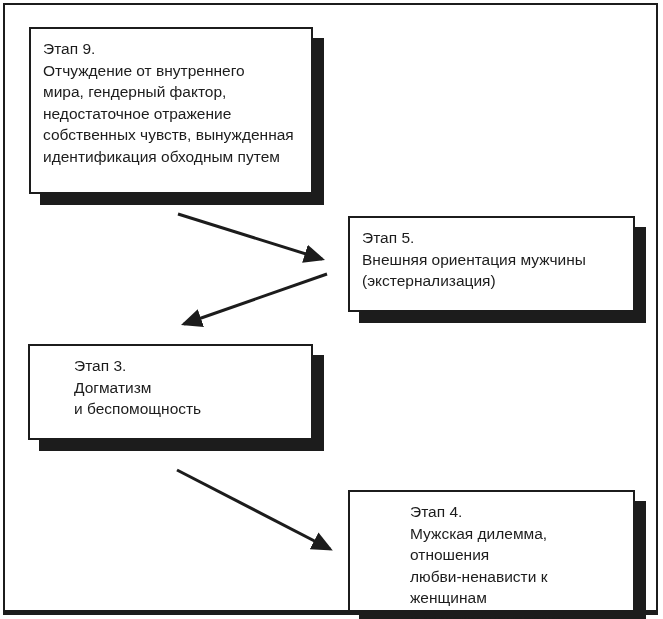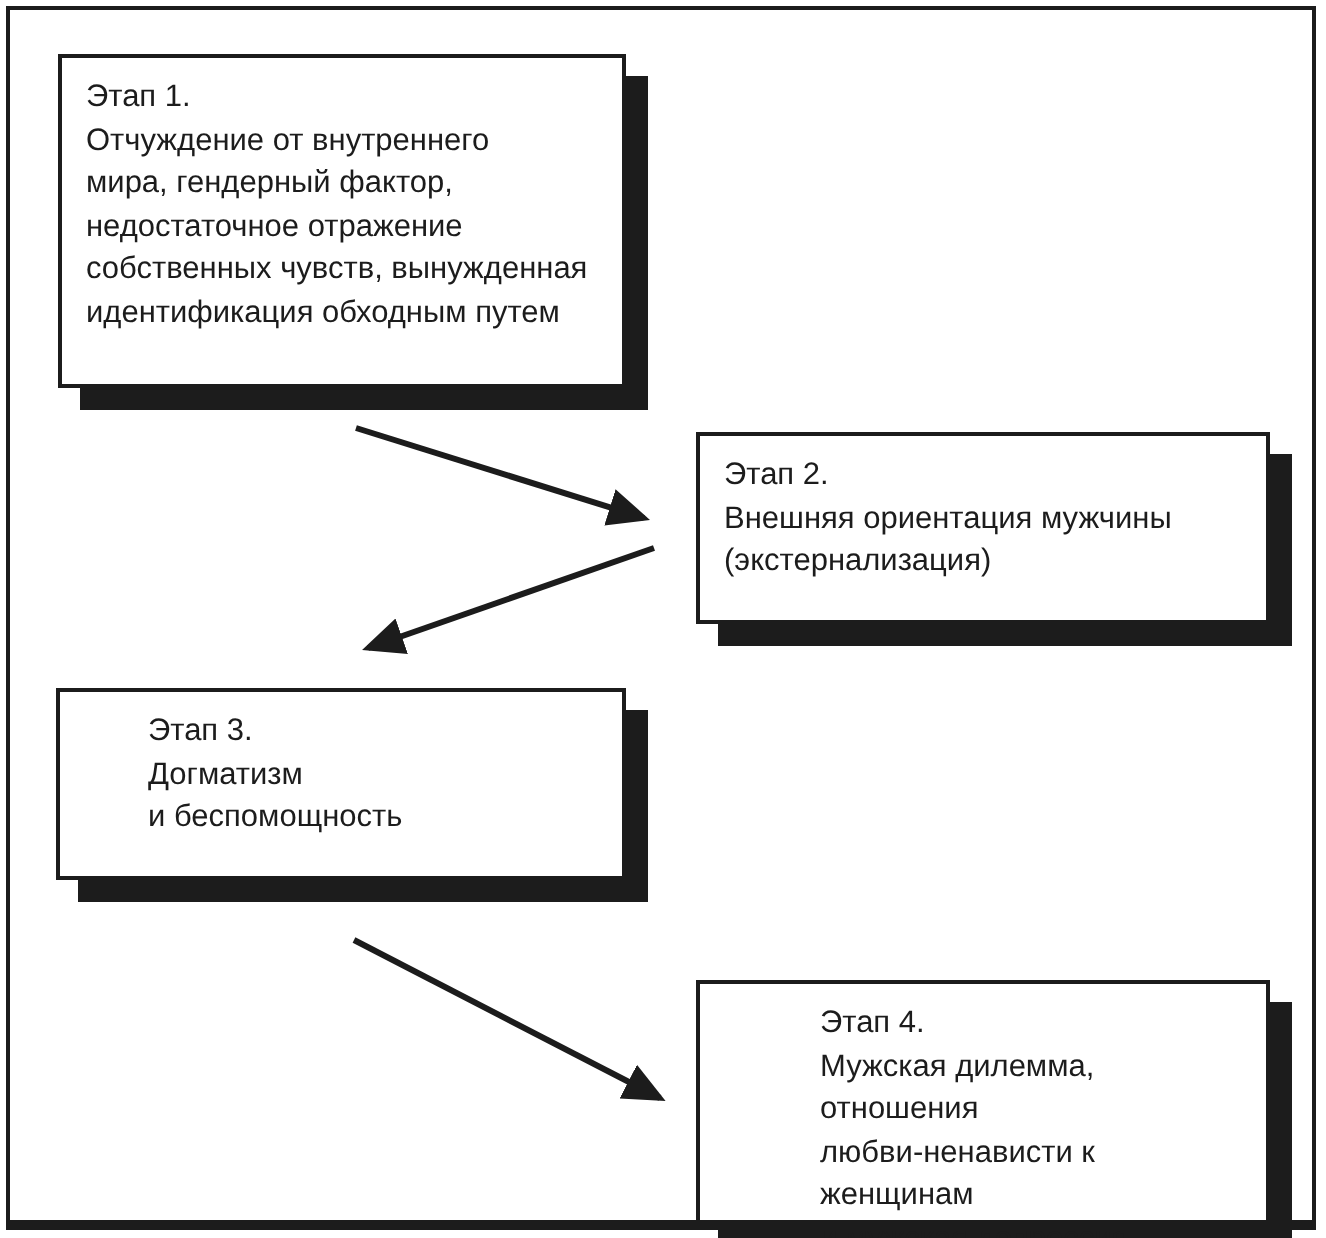--- a/index.html
+++ b/index.html
@@ -64,30 +64,30 @@
       <marker id="arrow-head" viewBox="0 0 10 10" refX="8.5" refY="5" markerWidth="7" markerHeight="7" orient="auto-start-reverse">
         <path d="M0,0.5 L10,5 L0,9.5 z" fill="#1c1c1c"></path>
       </marker>
     </defs>
     <line x1="178" y1="214" x2="322" y2="259" stroke="#1c1c1c" stroke-width="3" marker-end="url(#arrow-head)"></line>
     <line x1="327" y1="274" x2="184" y2="324" stroke="#1c1c1c" stroke-width="3" marker-end="url(#arrow-head)"></line>
     <line x1="177" y1="470" x2="330" y2="549" stroke="#1c1c1c" stroke-width="3" marker-end="url(#arrow-head)"></line>
   </svg>
 
   <div class="stage-box box-1">
-    <div class="box-text">Этап 1.
+    <div class="box-text">Этап 9.
 Отчуждение от внутреннего
 мира, гендерный фактор,
 недостаточное отражение
 собственных чувств, вынужденная
 идентификация обходным путем</div>
   </div>
 
   <div class="stage-box box-2">
-    <div class="box-text">Этап 2.
+    <div class="box-text">Этап 5.
 Внешняя ориентация мужчины
 (экстернализация)</div>
   </div>
 
   <div class="stage-box box-3">
     <div class="box-text">Этап 3.
 Догматизм
 и беспомощность</div>
   </div>
 

